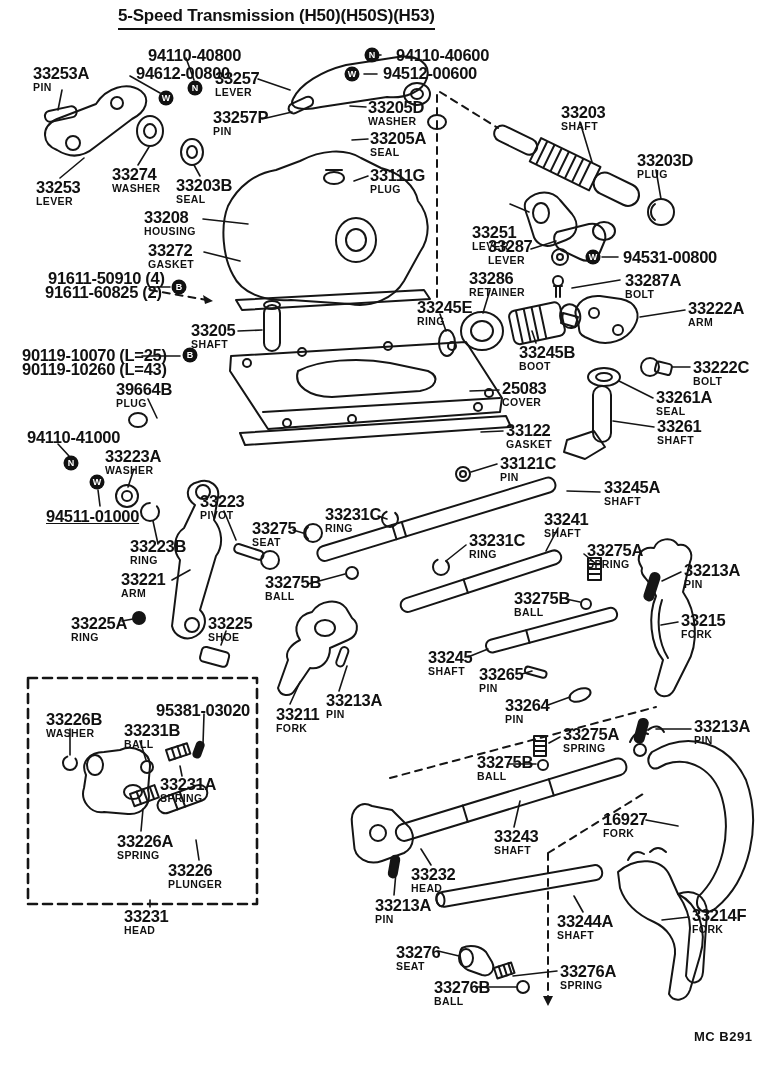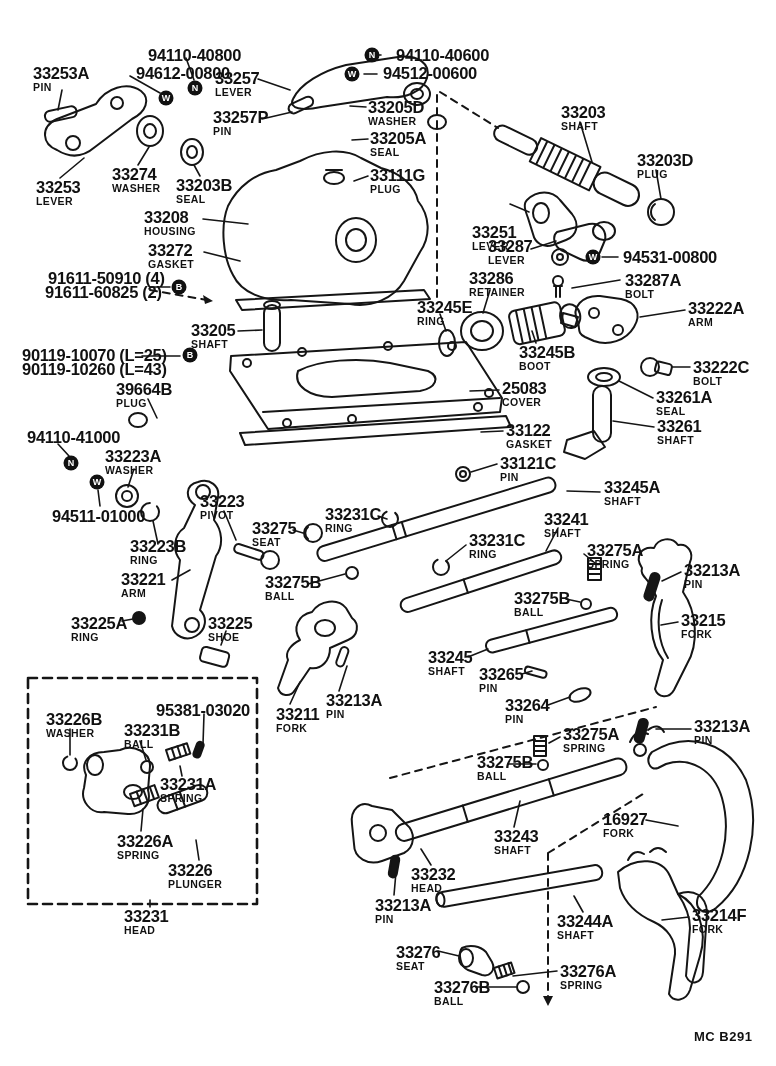--- a/index.html
+++ b/index.html
@@ -253,20 +253,21 @@
     <g transform="rotate(-20 130 794)">
         <rect x="130" y="794" width="26" height="13"></rect>
         <path d="M137,794 V807 M144,794 V807 M151,794 V807"></path>
       </g>
     <g transform="rotate(-20 158 808)">
         <rect x="158" y="800" width="52" height="16" rx="8"></rect>
         <path d="M176,800 V816 M184,800 V816"></path>
       </g>
   </svg>
 
+  <div id="title">5-Speed Transmission (H50)(H50S)(H53)</div>
   <div id="labels">
       <div class="lbl" style="left: 33px; top: 66px;">
         <div class="part">33253A</div>
         <div class="desc">PIN</div>
       </div>
       <div class="lbl" style="left: 100px; top: 66px; margin-left: 36px;">
         <div class="part">94612-00800</div>
       </div>
       <div class="lbl" style="left: 148px; top: 48px;">
         <div class="part">94110-40800</div>
@@ -400,21 +401,21 @@
         <div class="part">33121C</div>
         <div class="desc">PIN</div>
       </div>
       <div class="lbl" style="left: 27px; top: 430px;">
         <div class="part">94110-41000</div>
       </div>
       <div class="lbl" style="left: 105px; top: 449px;">
         <div class="part">33223A</div>
         <div class="desc">WASHER</div>
       </div>
-      <div class="lbl" style="left: 52px; top: 509px;">
+      <div class="lbl" style="left: 46px; top: 509px; text-decoration: underline;">
         <div class="part">94511-01000</div>
       </div>
       <div class="lbl" style="left: 130px; top: 539px;">
         <div class="part">33223B</div>
         <div class="desc">RING</div>
       </div>
       <div class="lbl" style="left: 200px; top: 494px;">
         <div class="part">33223</div>
         <div class="desc">PIVOT</div>
       </div>

